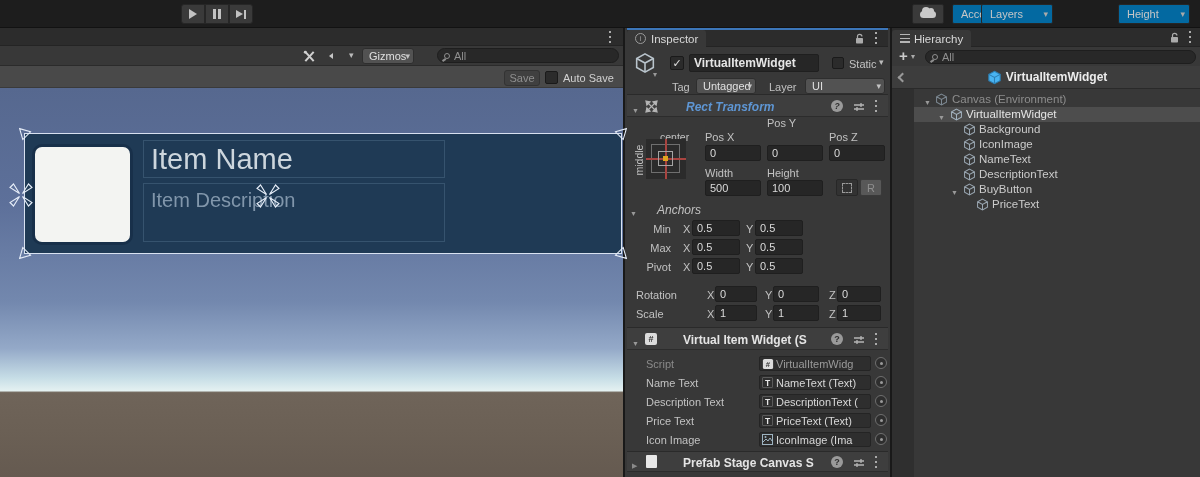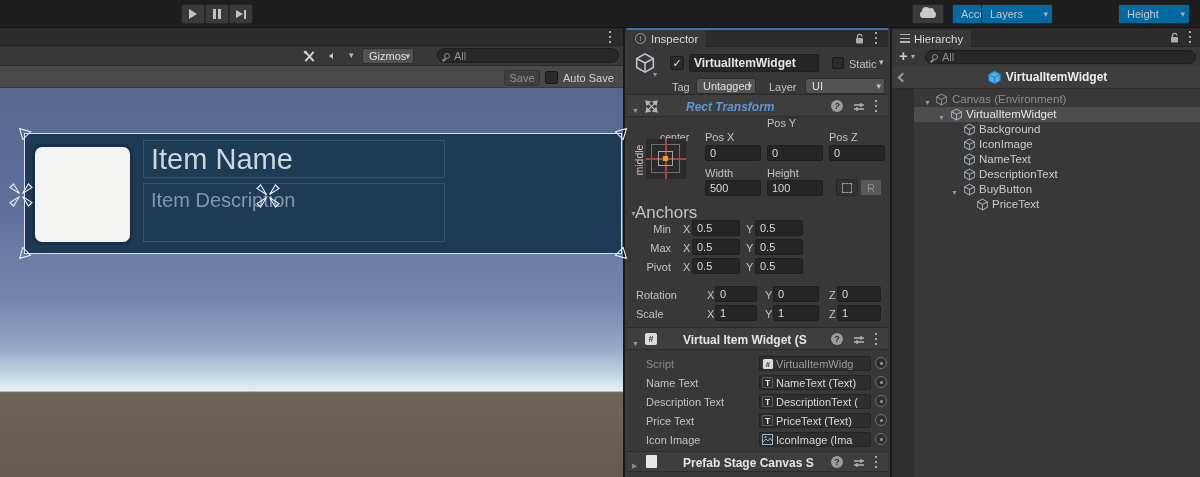--- a/index.html
+++ b/index.html
@@ -294,21 +294,21 @@
         <span>100</span>
       </div>
     <div class="blueprint-btn" style="left:209px;top:151px;">
         <i></i>
       </div>
     <div class="r-btn" style="left:233px;top:151px;">
         <span>R</span>
       </div>
 
     <span class="abs fold" style="left:3px;top:178px;"></span>
-    <span class="abs lbl" style="left:8px;top:175px;font-size:17px;">Anchors</span>
+    <span class="abs lbl" style="left:30px;top:175px;font-size:12px;font-style:italic;">Anchors</span>
 
     <span class="abs lbl" style="left:0;top:195px;width:44px;text-align:right;">Min</span>
     <span class="abs lbl" style="left:56px;top:195px;">X</span>
     <div class="fld" style="left:65px;top:192px;width:48px;">
         <span>0.5</span>
       </div>
     <span class="abs lbl" style="left:119px;top:195px;">Y</span>
     <div class="fld" style="left:128px;top:192px;width:48px;">
         <span>0.5</span>
       </div>

